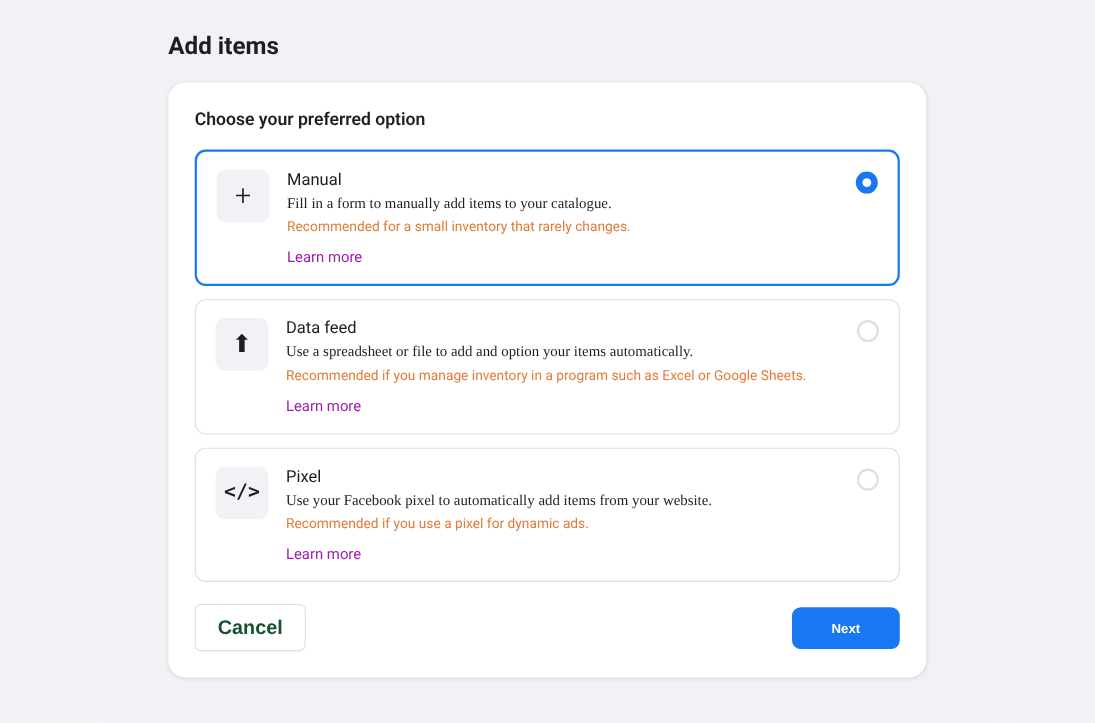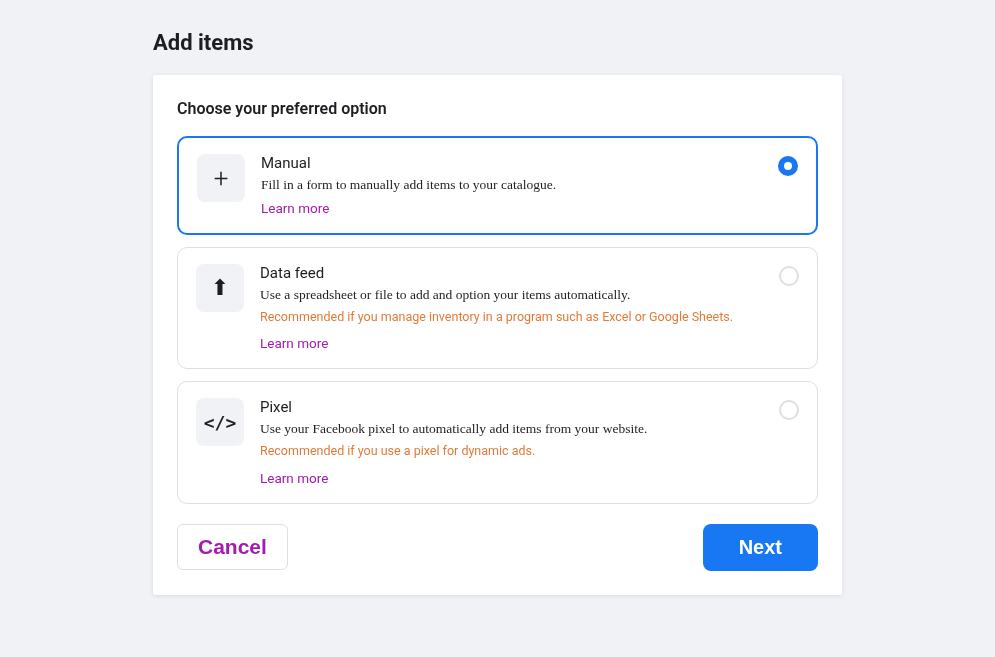--- a/index.html
+++ b/index.html
@@ -27,21 +27,21 @@
 
     .page-title {
       font-size: 22px;
       font-weight: 700;
       color: #1c1e21;
       margin-bottom: 20px;
     }
 
     .card {
       background-color: #ffffff;
-      border-radius: 2px;
+      border-radius: 16px;
       padding: 24px;
       box-shadow: 0 1px 4px rgba(0,0,0,0.1);
     }
 
     .card-title {
       font-size: 16px;
       font-weight: 600;
       color: #1c1e21;
       margin-bottom: 18px;
     }
@@ -147,33 +147,33 @@
       justify-content: space-between;
       align-items: center;
       margin-top: 20px;
     }
 
     .cancel-button {
       padding: 10px 20px;
       background-color: #ffffff;
       border: 1.5px solid #dddfe2;
       border-radius: 6px;
-      font-size: 21px;
+      font-size: 18px;
       font-weight: 600;
-      color: #a21caf;
+      color: #14532d;
       cursor: pointer;
       transition: background-color 0.15s;
     }
 
     .next-button {
       padding: 12px 36px;
       background-color: #1877f2;
       border: none;
       border-radius: 8px;
-      font-size: 20px;
+      font-size: 12px;
       font-weight: 700;
       color: #ffffff;
       cursor: pointer;
       transition: background-color 0.15s;
     }
 
     .code-icon {
       font-size: 18px;
       font-weight: 700;
       color: #1c1e21;
@@ -191,20 +191,21 @@
 
     <div class="option-list">
 
       <div class="option-item selected">
         <div class="option-icon">
           <span style="font-size:26px; font-weight:300; color:#1c1e21;">+</span>
         </div>
         <div class="option-content">
           <div class="option-title">Manual</div>
           <div class="option-description">Fill in a form to manually add items to your catalogue.</div>
+          <div class="option-recommendation">Recommended for a small inventory that rarely changes.</div>
           <a class="option-learn-more" href="#">Learn more</a>
         </div>
         <div class="radio-button selected"></div>
       </div>
 
       <div class="option-item">
         <div class="option-icon">
           <span style="font-size:22px; color:#1c1e21;">⬆</span>
         </div>
         <div class="option-content">

